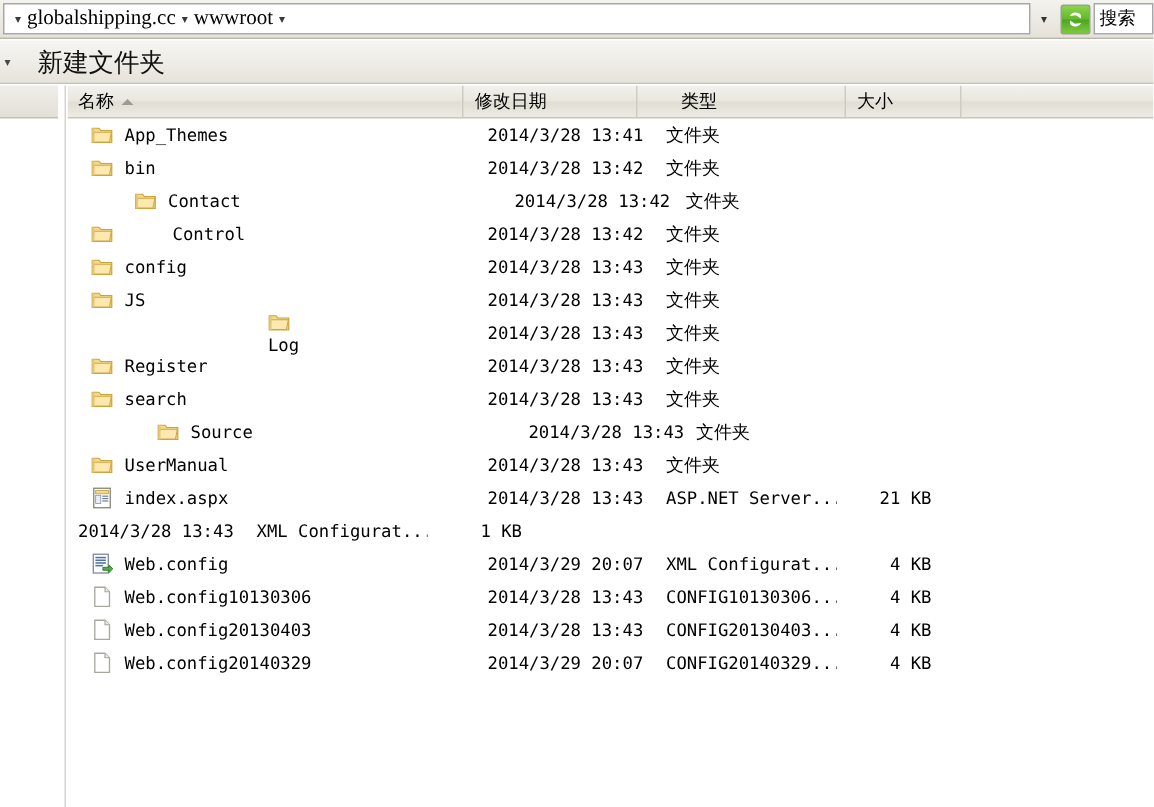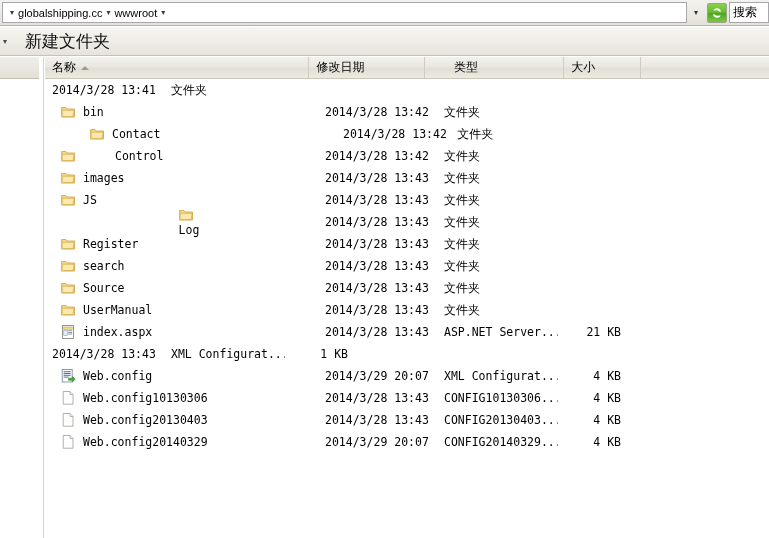--- a/index.html
+++ b/index.html
@@ -41,22 +41,22 @@
     overflow: hidden;
   }
   .crumb-caret {
     font-size: 8px;
     line-height: 8px;
     color: #3a3a3a;
     padding: 0 4px;
     user-select: none;
   }
   .crumb-text {
-    font-family: Liberation Sans, sans-serif;
-    font-size: 11px;
+    font-family: Liberation Serif, serif;
+    font-size: 14px;
     letter-spacing: 0px;
     color: #000;
     white-space: nowrap;
   }
   .crumb-spacer { flex: 1 1 auto; }
   .addr-dropdown {
     width: 18px;
     text-align: center;
     font-size: 8px;
     color: #333;
@@ -272,20 +272,28 @@
       <div class="hcell" style="width: 121px; margin-left: 22px;">
         <span class="cjk">类型</span>
       </div>
       <div class="hcell" style="width: 79px;">
         <span class="cjk">大小</span>
       </div>
       <div class="hcell last" style="width: 132px;"></div>
     </div>
   <div class="rows" id="rows">
       <div class="row">
+        <div class="c-name" style="width: 273px;">
+          <svg class="icon" viewBox="0 0 16 16">
+            <path d="M1.5 3.5 H6 L7.2 5 H14.5 V13 H1.5 Z" fill="#f6d98a" stroke="#c9a33c" stroke-width="0.8"></path>
+            <path d="M2.6 6.2 H14.2 L13.0 12.6 H1.6 Z" fill="#fde9b0" stroke="#cfa843" stroke-width="0.7"></path>
+            <rect x="1.5" y="3.5" width="1.6" height="9.5" fill="#e8c877" opacity="0.85"></rect>
+          </svg>
+          <span class="mono">App_Themes</span>
+        </div>
         <div class="c-date mono" style="width: 119px;">2014/3/28 13:41</div>
         <div class="c-type cjk" style="width: 121px;">文件夹</div>
         <div class="c-size mono" style="width: 79px;"></div>
         <div style="width: 132px;"></div>
       </div>
       <div class="row">
         <div class="c-name" style="width: 273px;">
           <svg class="icon" viewBox="0 0 16 16">
             <path d="M1.5 3.5 H6 L7.2 5 H14.5 V13 H1.5 Z" fill="#f6d98a" stroke="#c9a33c" stroke-width="0.8"></path>
             <path d="M2.6 6.2 H14.2 L13.0 12.6 H1.6 Z" fill="#fde9b0" stroke="#cfa843" stroke-width="0.7"></path>
@@ -326,21 +334,21 @@
         <div class="c-size mono" style="width: 79px;"></div>
         <div style="width: 132px;"></div>
       </div>
       <div class="row">
         <div class="c-name" style="width: 273px;">
           <svg class="icon" viewBox="0 0 16 16">
             <path d="M1.5 3.5 H6 L7.2 5 H14.5 V13 H1.5 Z" fill="#f6d98a" stroke="#c9a33c" stroke-width="0.8"></path>
             <path d="M2.6 6.2 H14.2 L13.0 12.6 H1.6 Z" fill="#fde9b0" stroke="#cfa843" stroke-width="0.7"></path>
             <rect x="1.5" y="3.5" width="1.6" height="9.5" fill="#e8c877" opacity="0.85"></rect>
           </svg>
-          <span class="mono">images</span>
+          <span class="mono">config</span>
         </div>
         <div class="c-date mono" style="width: 119px;">2014/3/28 13:43</div>
         <div class="c-type cjk" style="width: 121px;">文件夹</div>
         <div class="c-size mono" style="width: 79px;"></div>
         <div style="width: 132px;"></div>
       </div>
       <div class="row">
         <div class="c-name" style="width: 273px;">
           <svg class="icon" viewBox="0 0 16 16">
             <path d="M1.5 3.5 H6 L7.2 5 H14.5 V13 H1.5 Z" fill="#f6d98a" stroke="#c9a33c" stroke-width="0.8"></path>
@@ -390,21 +398,21 @@
             <rect x="1.5" y="3.5" width="1.6" height="9.5" fill="#e8c877" opacity="0.85"></rect>
           </svg>
           <span class="mono">search</span>
         </div>
         <div class="c-date mono" style="width: 119px;">2014/3/28 13:43</div>
         <div class="c-type cjk" style="width: 121px;">文件夹</div>
         <div class="c-size mono" style="width: 79px;"></div>
         <div style="width: 132px;"></div>
       </div>
       <div class="row">
-        <div class="c-name" style="width: 273px;">
+        <div class="c-name" style="width: 273px; margin-left: 44px;">
           <svg class="icon" viewBox="0 0 16 16">
             <path d="M1.5 3.5 H6 L7.2 5 H14.5 V13 H1.5 Z" fill="#f6d98a" stroke="#c9a33c" stroke-width="0.8"></path>
             <path d="M2.6 6.2 H14.2 L13.0 12.6 H1.6 Z" fill="#fde9b0" stroke="#cfa843" stroke-width="0.7"></path>
             <rect x="1.5" y="3.5" width="1.6" height="9.5" fill="#e8c877" opacity="0.85"></rect>
           </svg>
           <span class="mono">Source</span>
         </div>
         <div class="c-date mono" style="width: 119px;">2014/3/28 13:43</div>
         <div class="c-type cjk" style="width: 121px;">文件夹</div>
         <div class="c-size mono" style="width: 79px;"></div>

